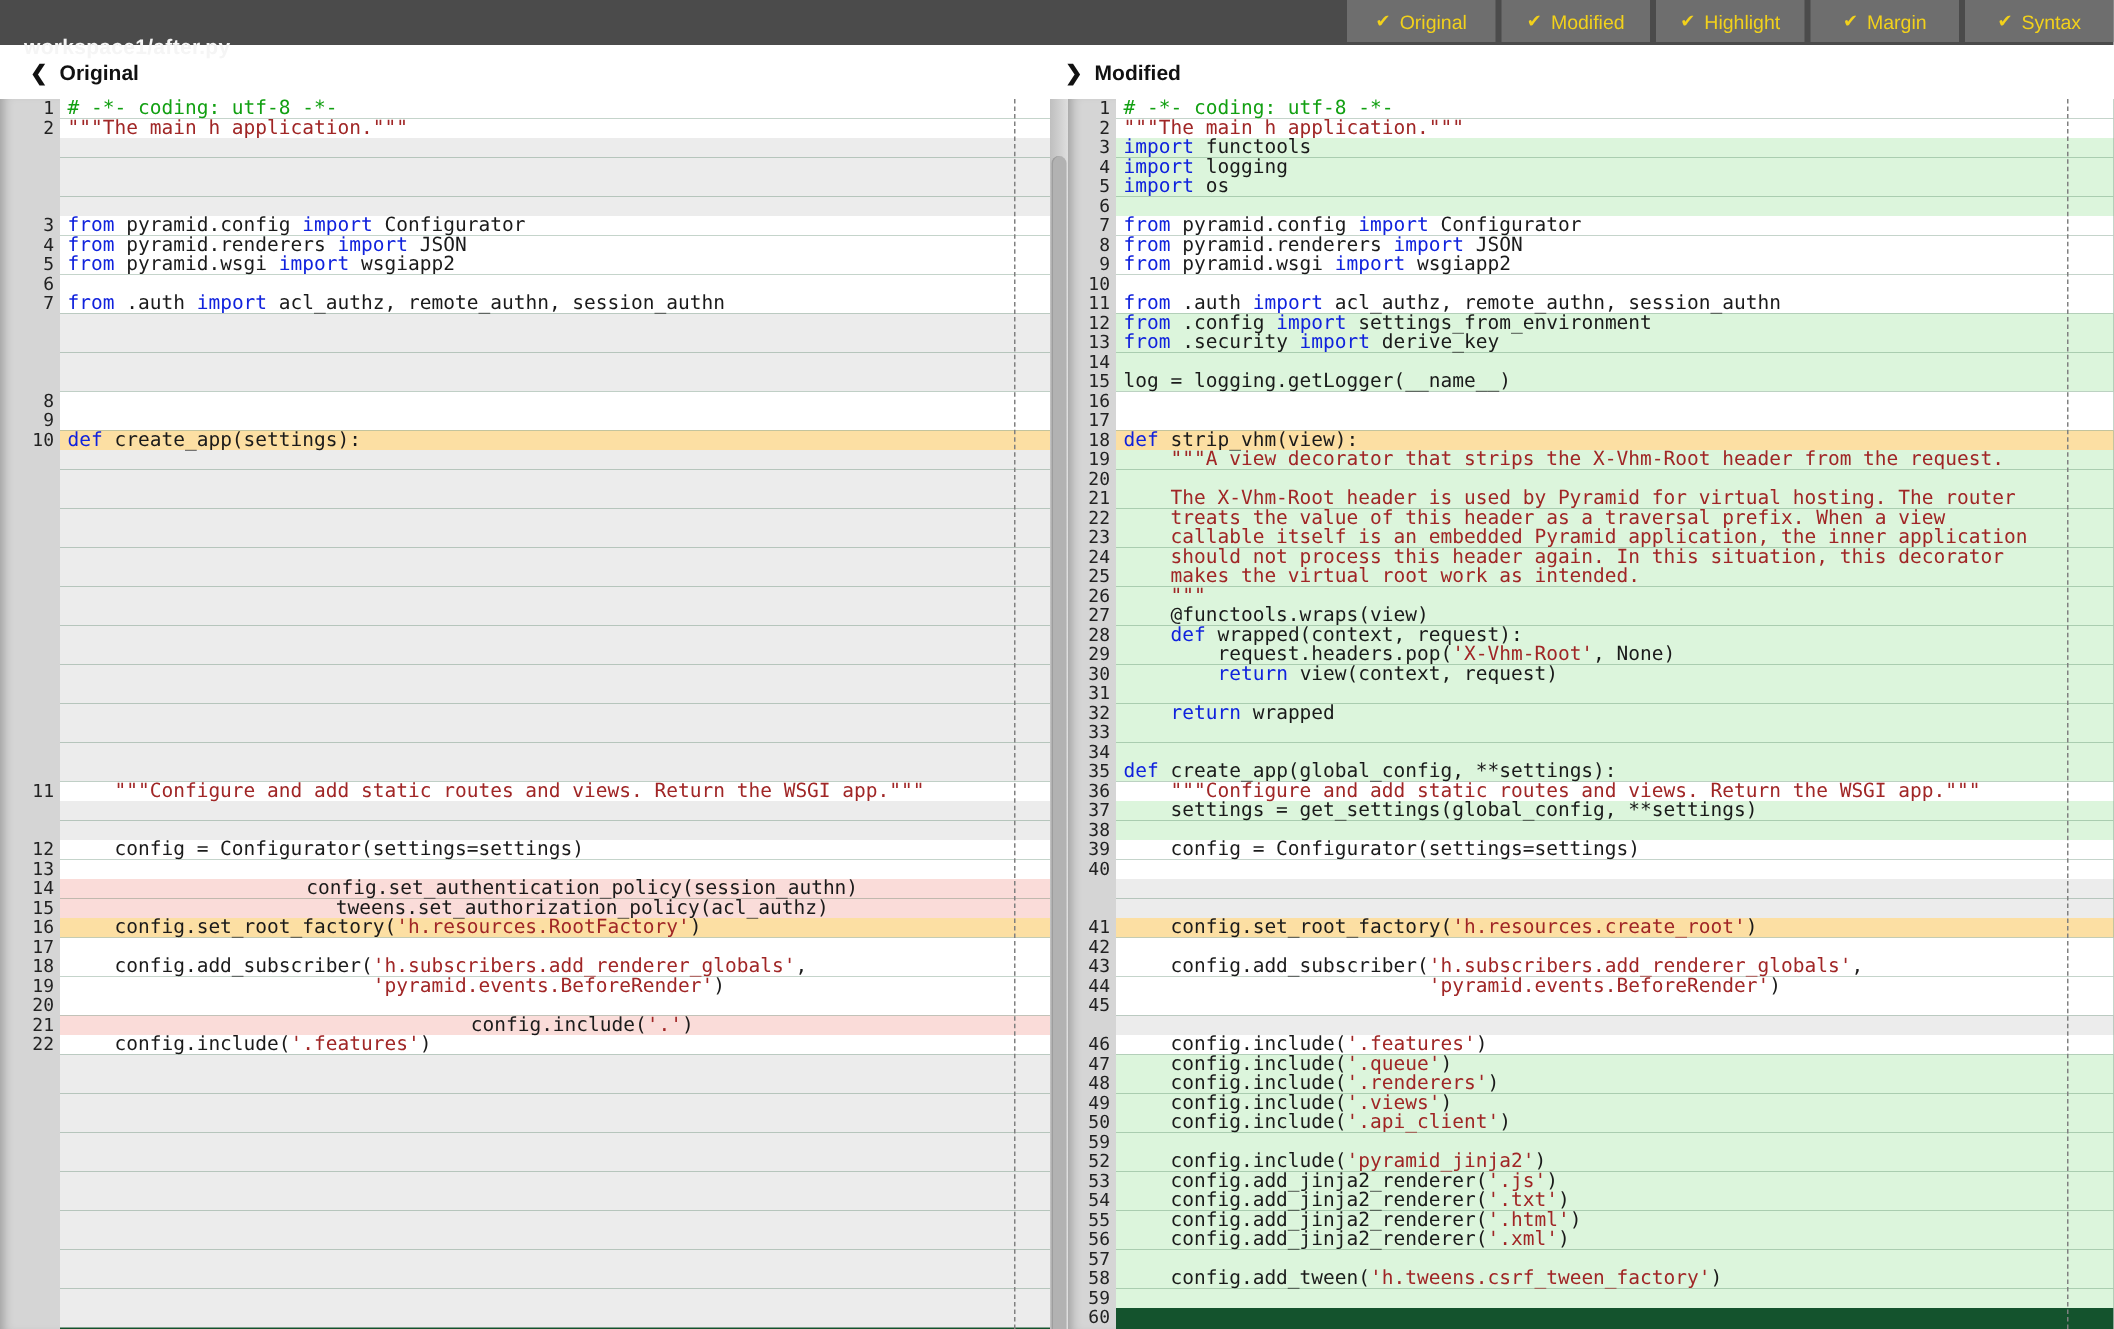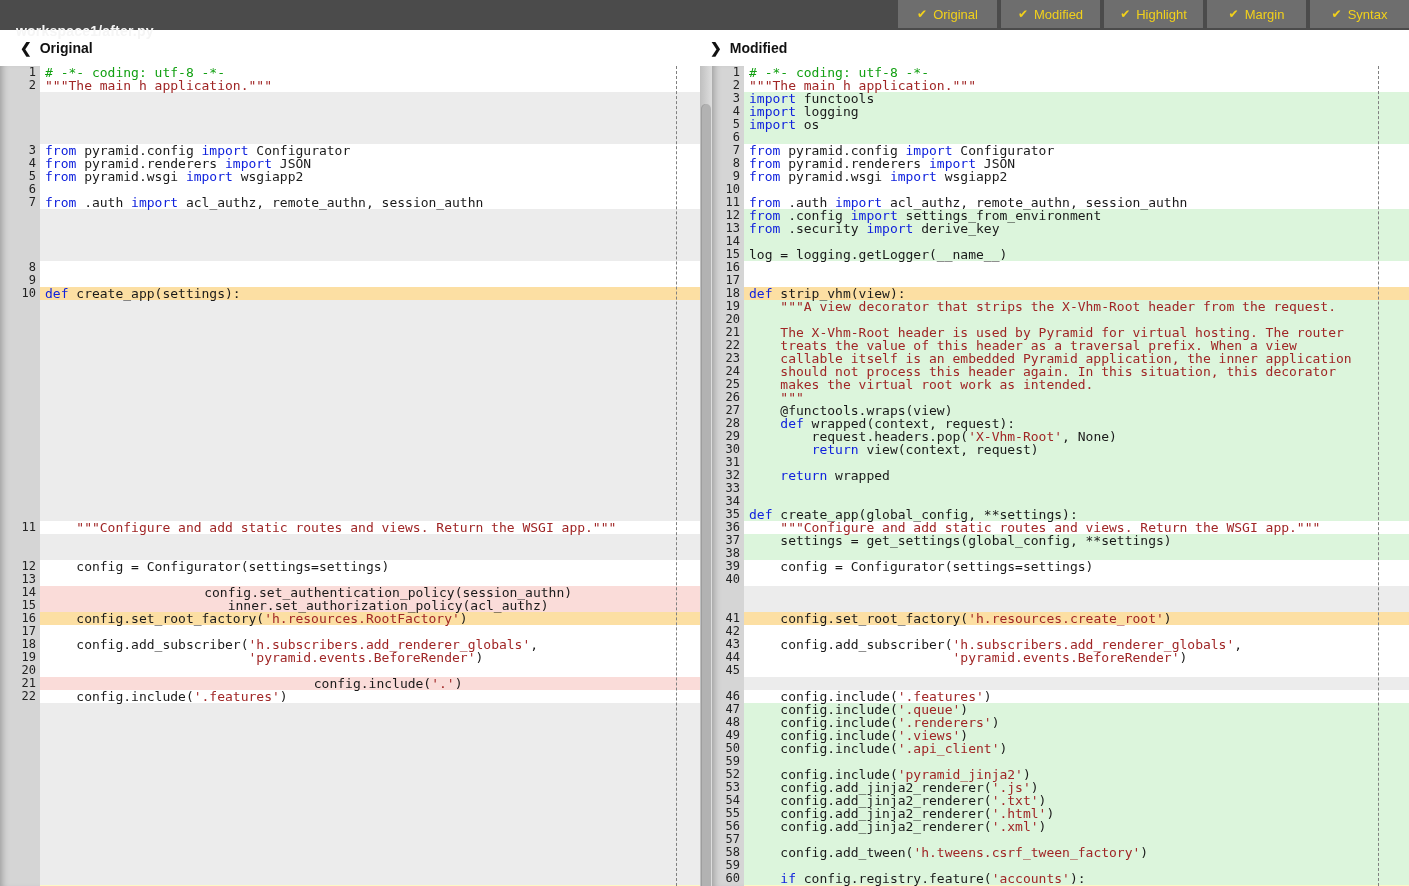--- a/index.html
+++ b/index.html
@@ -41,21 +41,21 @@
     box-shadow:inset 7px 0 7px -5px rgba(0,0,0,.28);
     font-family:"DejaVu Sans Mono",monospace;font-size:12px;color:#222;
   }
   #gutter-left{left:0;width:40px;}
   #gutter-right{left:712px;width:32px;}
   .gutter .num{
     height:13px;line-height:13px;text-align:right;padding-right:4px;
     white-space:pre;
   }
   .codecol{
-    position:absolute;top:0;height:820px;background:#fef9c3;
+    position:absolute;top:0;height:820px;background:#14532d;
     font-family:"DejaVu Sans Mono",monospace;font-size:13px;color:#1a1a1a;
   }
   #code-left{left:40px;width:660px;}
   #code-right{left:744px;width:665px;}
   .row{height:13px;line-height:13px;white-space:pre;padding-left:5px;}
   .row.same{background:#ffffff;}
   .row.add {background:#dcf5dc;}
   .row.del {background:#fadcd9;text-align:center;}
   .row.chg {background:#fcdfa3;}
   .row.fill{background:#ececec;}
@@ -219,21 +219,21 @@
       <div class="row fill"></div>
       <div class="row fill"></div>
       <div class="row fill"></div>
       <div class="row fill"></div>
       <div class="row same"><span class="tk-s">    """Configure and add static routes and views. Return the WSGI app."""</span></div>
       <div class="row fill"></div>
       <div class="row fill"></div>
       <div class="row same"><span class="tk-p">    config = Configurator(settings=settings)</span></div>
       <div class="row same"></div>
       <div class="row del"><span class="tk-p">    config.set_authentication_policy(session_authn)</span></div>
-      <div class="row del"><span class="tk-p">    inner.set_authorization_policy(acl_authz)</span></div>
+      <div class="row del"><span class="tk-p">    tweens.set_authorization_policy(acl_authz)</span></div>
       <div class="row chg"><span class="tk-p">    config.set_root_factory(</span><span class="tk-s">'h.resources.RootFactory'</span><span class="tk-p">)</span></div>
       <div class="row same"></div>
       <div class="row same"><span class="tk-p">    config.add_subscriber(</span><span class="tk-s">'h.subscribers.add_renderer_globals'</span><span class="tk-p">,</span></div>
       <div class="row same"><span class="tk-p">                          </span><span class="tk-s">'pyramid.events.BeforeRender'</span><span class="tk-p">)</span></div>
       <div class="row same"></div>
       <div class="row del"><span class="tk-p">    config.include(</span><span class="tk-s">'.'</span><span class="tk-p">)</span></div>
       <div class="row same"><span class="tk-p">    config.include(</span><span class="tk-s">'.features'</span><span class="tk-p">)</span></div>
       <div class="row fill"></div>
       <div class="row fill"></div>
       <div class="row fill"></div>
@@ -376,16 +376,15 @@
       <div class="row add"><span class="tk-p">    config.include(</span><span class="tk-s">'.api_client'</span><span class="tk-p">)</span></div>
       <div class="row add"></div>
       <div class="row add"><span class="tk-p">    config.include(</span><span class="tk-s">'pyramid_jinja2'</span><span class="tk-p">)</span></div>
       <div class="row add"><span class="tk-p">    config.add_jinja2_renderer(</span><span class="tk-s">'.js'</span><span class="tk-p">)</span></div>
       <div class="row add"><span class="tk-p">    config.add_jinja2_renderer(</span><span class="tk-s">'.txt'</span><span class="tk-p">)</span></div>
       <div class="row add"><span class="tk-p">    config.add_jinja2_renderer(</span><span class="tk-s">'.html'</span><span class="tk-p">)</span></div>
       <div class="row add"><span class="tk-p">    config.add_jinja2_renderer(</span><span class="tk-s">'.xml'</span><span class="tk-p">)</span></div>
       <div class="row add"></div>
       <div class="row add"><span class="tk-p">    config.add_tween(</span><span class="tk-s">'h.tweens.csrf_tween_factory'</span><span class="tk-p">)</span></div>
       <div class="row add"></div>
-      <div class="row add"><span class="tk-p">    </span><span class="tk-k">if</span><span class="tk-p"> config.registry.feature(</span><span class="tk-s">'accounts'</span><span class="tk-p">):</span></div>
     </div>
   <div class="marginline" id="margin-right"></div>
 </div>
 
 </body></html>

